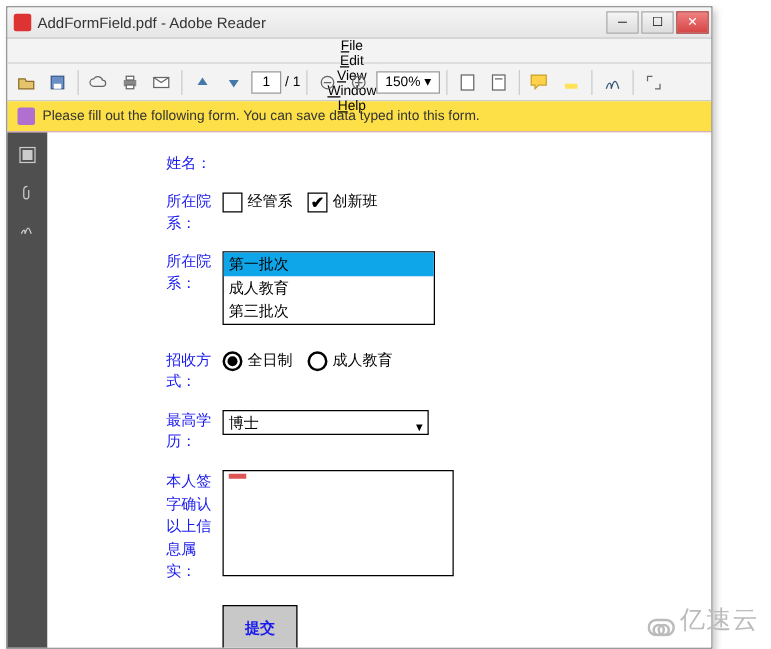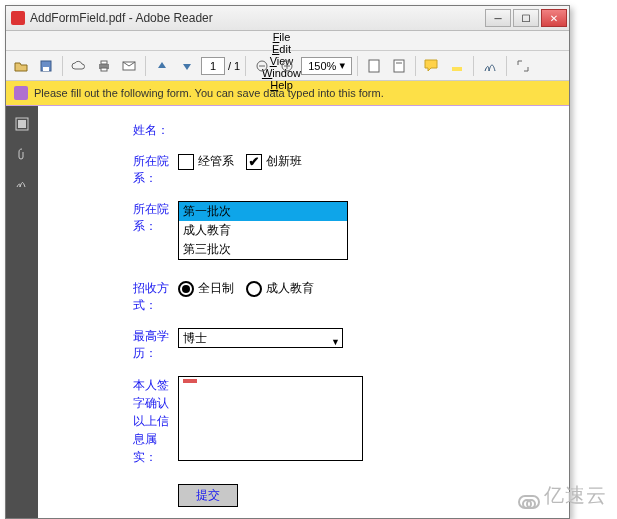--- a/index.html
+++ b/index.html
@@ -35,21 +35,21 @@
 .rad .circ { width:16px; height:16px; border:2px solid #000; border-radius:50%; display:flex; align-items:center; justify-content:center; cursor:pointer; }
 .rad .circ::after { content:""; width:8px; height:8px; border-radius:50%; }
 .rad.checked .circ::after { background:#000; }
 .listbox { width:170px; border:1.5px solid #000; font-size:12px; font-family:"SimSun",serif; }
 .listbox div { padding:1px 4px; cursor:pointer; }
 .listbox .sel { background:#0ea5e9; }
 .dropdown { width:165px; height:20px; border:1.5px solid #000; display:flex; align-items:flex-end; justify-content:space-between; padding:0 2px 0 4px; font-size:12px; font-family:"SimSun",serif; cursor:pointer; }
 .dropdown .arr { font-size:9px; }
 .textarea { width:185px; height:85px; border:1.5px solid #000; background:#fff; position:relative; }
 .textarea .cursor { position:absolute; top:2px; left:4px; width:14px; height:4px; background:#d55; }
-.submit { width:60px; height:23px; background:#c8c8c8; border:1.5px solid #000; color:#1818f0; font-size:12px; cursor:pointer; display:flex; align-items:center; justify-content:center; font-family:"SimSun",serif; }
+.submit { width:60px; height:36px; background:#c8c8c8; border:1.5px solid #000; color:#1818f0; font-size:12px; cursor:pointer; display:flex; align-items:center; justify-content:center; font-family:"SimSun",serif;font-weight:bold; }
 .watermark { position:fixed; right:10px; bottom:10px; font-size:20px; color:#bbb; font-weight:normal; letter-spacing:1px; display:flex; align-items:flex-end; gap:4px; }
 .watermark .logo { width:22px; height:14px; border:2px solid #bbb; border-radius:10px; position:relative; }
 .watermark .logo::before { content:""; position:absolute; width:6px; height:6px; border:2px solid #bbb; border-radius:50%; top:2px; left:2px; }
 .watermark .logo::after { content:""; position:absolute; width:6px; height:6px; border:2px solid #bbb; border-radius:50%; top:2px; right:2px; }
 svg { display:block; }
 </style>
 </head>
 <body>
 
 <div class="window">

